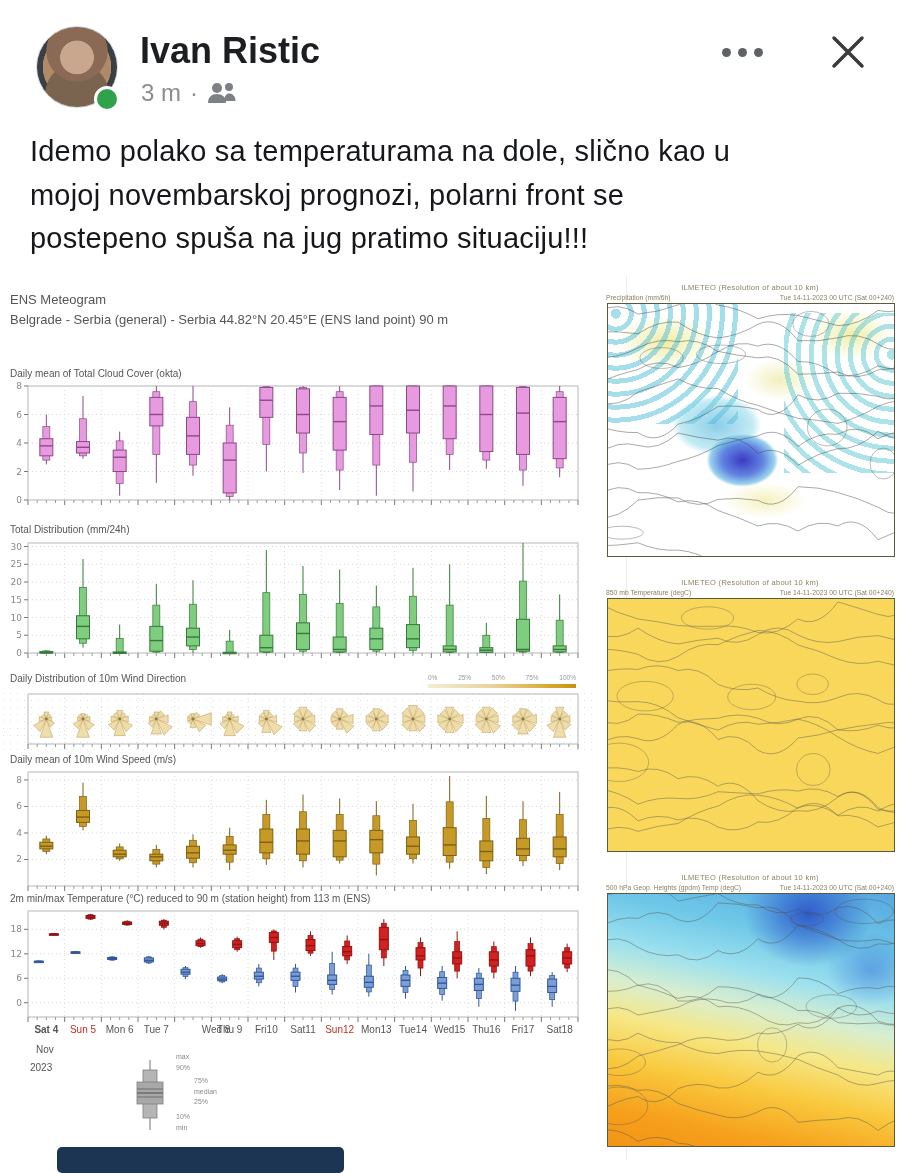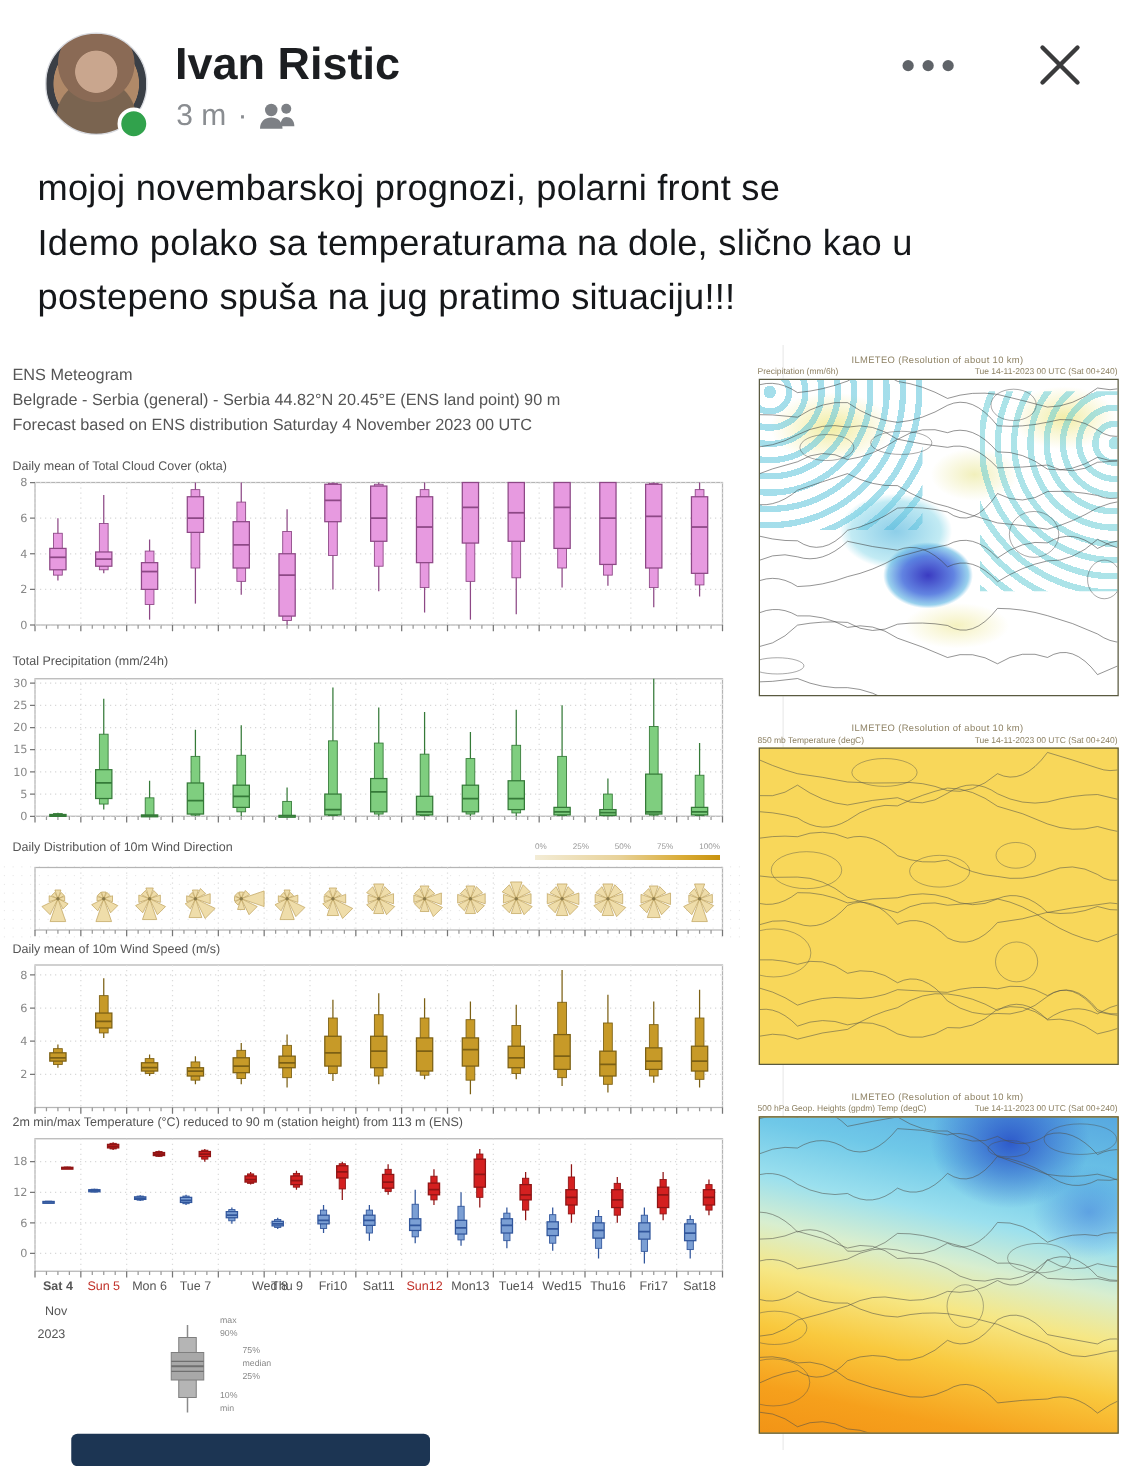--- a/index.html
+++ b/index.html
@@ -103,30 +103,29 @@
       <span></span>
       <span></span>
   </div>
   <div class="close-btn">
     <svg width="44" height="44" viewBox="0 0 44 44">
       <path d="M8 8 L36 36 M36 8 L8 36" stroke="#3a3b3c" stroke-width="3.5" stroke-linecap="round" fill="none"></path>
     </svg>
   </div>
 
   <div class="post-text">
+    <div>Idemo polako sa temperaturama na dole, slično kao u</div>
     <div>mojoj novembarskoj prognozi, polarni front se</div>
-    <div>Idemo polako sa temperaturama na dole, slično kao u</div>
     <div>postepeno spuša na jug pratimo situaciju!!!</div>
   </div>
 
   <div class="metcol">
     <div class="met-head">
       <div>ENS Meteogram</div>
       <div>Belgrade - Serbia (general) - Serbia 44.82°N 20.45°E (ENS land point) 90 m</div>
-      <div>Forecast based on ENS distribution Saturday  4 November 2023 00 UTC</div>
     </div>
 
     <div class="chart-title" style="top:92px">Daily mean of Total Cloud Cover (okta)</div>
     <div class="plot" style="top:106px;height:126px"><svg width="592" height="126">
           <rect x="28" y="4" width="550" height="114" fill="none" stroke="#b5b5b5" stroke-width="1"></rect>
           <line x1="28" y1="4" x2="28" y2="118" stroke="#dcdcdc" stroke-dasharray="1,3" stroke-width="1"></line>
           <line x1="37.166666666666664" y1="118" x2="37.166666666666664" y2="121" stroke="#999" stroke-width="1"></line>
           <line x1="46.33333333333333" y1="118" x2="46.33333333333333" y2="121" stroke="#999" stroke-width="1"></line>
           <line x1="55.5" y1="118" x2="55.5" y2="121" stroke="#999" stroke-width="1"></line>
           <line x1="28" y1="118" x2="28" y2="123" stroke="#777" stroke-width="1"></line>
@@ -272,21 +271,21 @@
           <line x1="523" y1="103.75" x2="523" y2="4" stroke="#8d4886" stroke-width="1"></line>
           <rect x="519.5" y="4.712499999999998" width="7" height="83.36250000000001" fill="#e79ae0" stroke="#8d4886" stroke-width="0.7"></rect>
           <rect x="516.5" y="5.424999999999995" width="13" height="66.975" fill="#e79ae0" stroke="#8d4886" stroke-width="1"></rect>
           <line x1="516.5" y1="31.075000000000006" x2="529.5" y2="31.075000000000006" stroke="#8d4886" stroke-width="1.4"></line>
           <line x1="559.6666666666666" y1="95.2" x2="559.6666666666666" y2="4" stroke="#8d4886" stroke-width="1"></line>
           <rect x="556.1666666666666" y="9.700000000000005" width="7" height="76.2375" fill="#e79ae0" stroke="#8d4886" stroke-width="0.7"></rect>
           <rect x="553.1666666666666" y="15.399999999999997" width="13" height="61.275" fill="#e79ae0" stroke="#8d4886" stroke-width="1"></rect>
           <line x1="553.1666666666666" y1="39.625" x2="566.1666666666666" y2="39.625" stroke="#8d4886" stroke-width="1.4"></line>
         </svg></div>
 
-    <div class="chart-title" style="top:248px">Total Precipitation (mm/24h)</div>
+    <div class="chart-title" style="top:248px">Total Distribution (mm/24h)</div>
     <div class="plot" style="top:263px;height:122px"><svg width="592" height="122">
           <rect x="28" y="4" width="550" height="110" fill="none" stroke="#b5b5b5" stroke-width="1"></rect>
           <line x1="28" y1="4" x2="28" y2="114" stroke="#dcdcdc" stroke-dasharray="1,3" stroke-width="1"></line>
           <line x1="37.166666666666664" y1="114" x2="37.166666666666664" y2="117" stroke="#999" stroke-width="1"></line>
           <line x1="46.33333333333333" y1="114" x2="46.33333333333333" y2="117" stroke="#999" stroke-width="1"></line>
           <line x1="55.5" y1="114" x2="55.5" y2="117" stroke="#999" stroke-width="1"></line>
           <line x1="28" y1="114" x2="28" y2="119" stroke="#777" stroke-width="1"></line>
           <line x1="64.66666666666666" y1="4" x2="64.66666666666666" y2="114" stroke="#dcdcdc" stroke-dasharray="1,3" stroke-width="1"></line>
           <line x1="73.83333333333333" y1="114" x2="73.83333333333333" y2="117" stroke="#999" stroke-width="1"></line>
           <line x1="82.99999999999999" y1="114" x2="82.99999999999999" y2="117" stroke="#999" stroke-width="1"></line>

